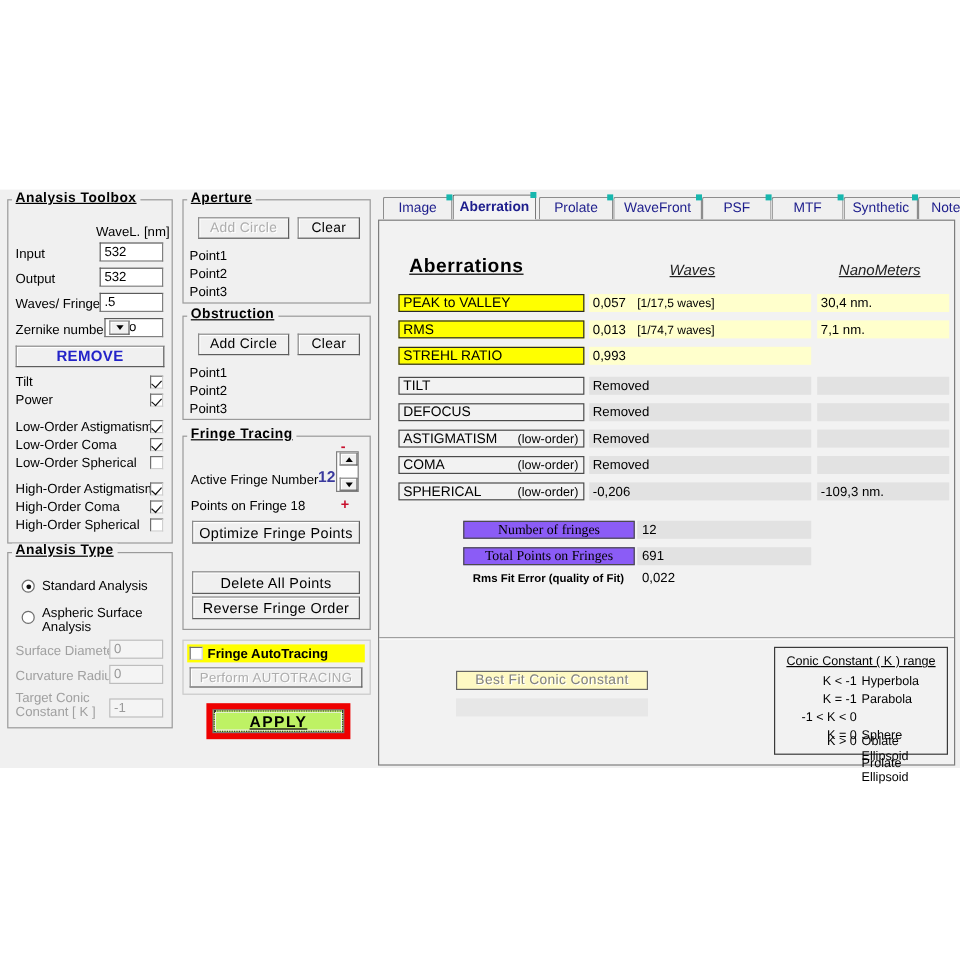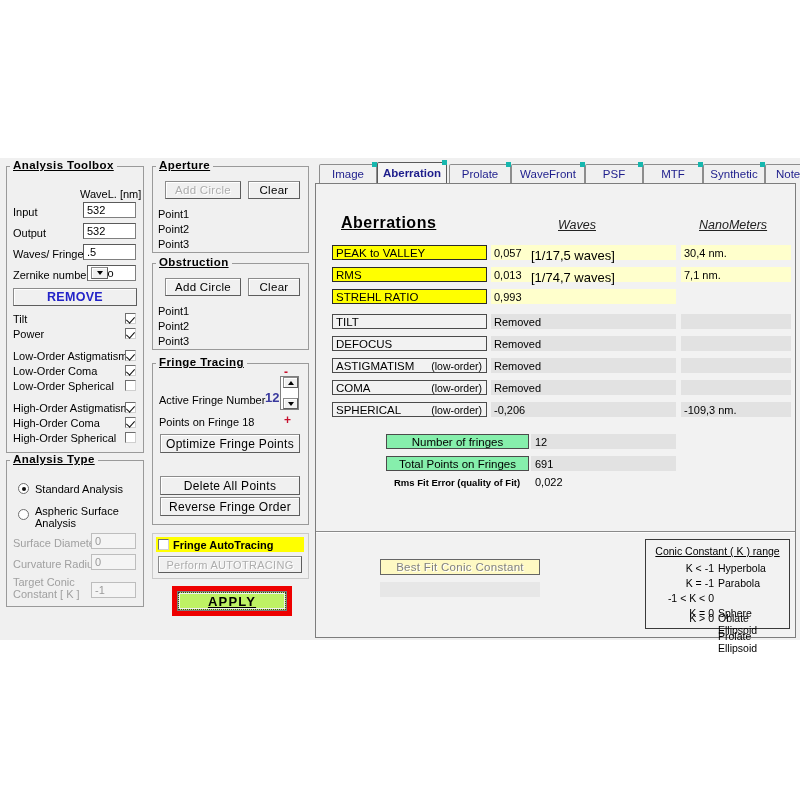--- a/index.html
+++ b/index.html
@@ -68,24 +68,24 @@
   .ab-col{position:absolute;font-style:italic;text-decoration:underline;font-size:12.5px;color:#222;}
   .rowname{
     position:absolute;height:15px;box-sizing:border-box;border:1px solid #4b4b4b;
     display:flex;align-items:center;font-size:11.5px;padding-left:3px;background:#f2f2f2;
   }
   .rowname.hl{background:#ffff00;border-color:#2b2b2b;}
   .rowname .suffix{position:absolute;right:4px;font-size:10.5px;}
   .valbar{position:absolute;height:15px;background:#e2e2e2;}
   .valbar.hl{background:#ffffcc;}
   .valtxt{position:absolute;font-size:11px;white-space:nowrap;}
-  .valtxt.small{font-size:13px;}
+  .valtxt.small{font-size:10px;}
   .infoname{
-    position:absolute;height:15px;box-sizing:border-box;border:1px solid #4b4b4b;background:#86efac;
-    display:flex;align-items:center;justify-content:center;font-size:11.5px;
+    position:absolute;height:15px;box-sizing:border-box;border:1px solid #4b4b4b;background:#8b5cf6;
+    display:flex;align-items:center;justify-content:center;font-size:11.5px;font-family:Liberation Serif, serif;
   }
   .hr{position:absolute;height:0;border-top:1px solid #8a8a8a;border-bottom:1px solid #fdfdfd;}
   .conic{position:absolute;border:1px solid #3a3a3a;background:#f2f2f2;box-sizing:border-box;}
   .conic .chd{position:absolute;width:100%;text-align:center;text-decoration:underline;font-size:10.5px;top:5px;}
   .conic .ck{position:absolute;text-align:right;font-size:10.5px;}
   .conic .cv{position:absolute;text-align:left;font-size:10.5px;}
 
   
   #apply-wrap{position:absolute;background:#ee0000;box-sizing:border-box;}
   #apply-btn{

